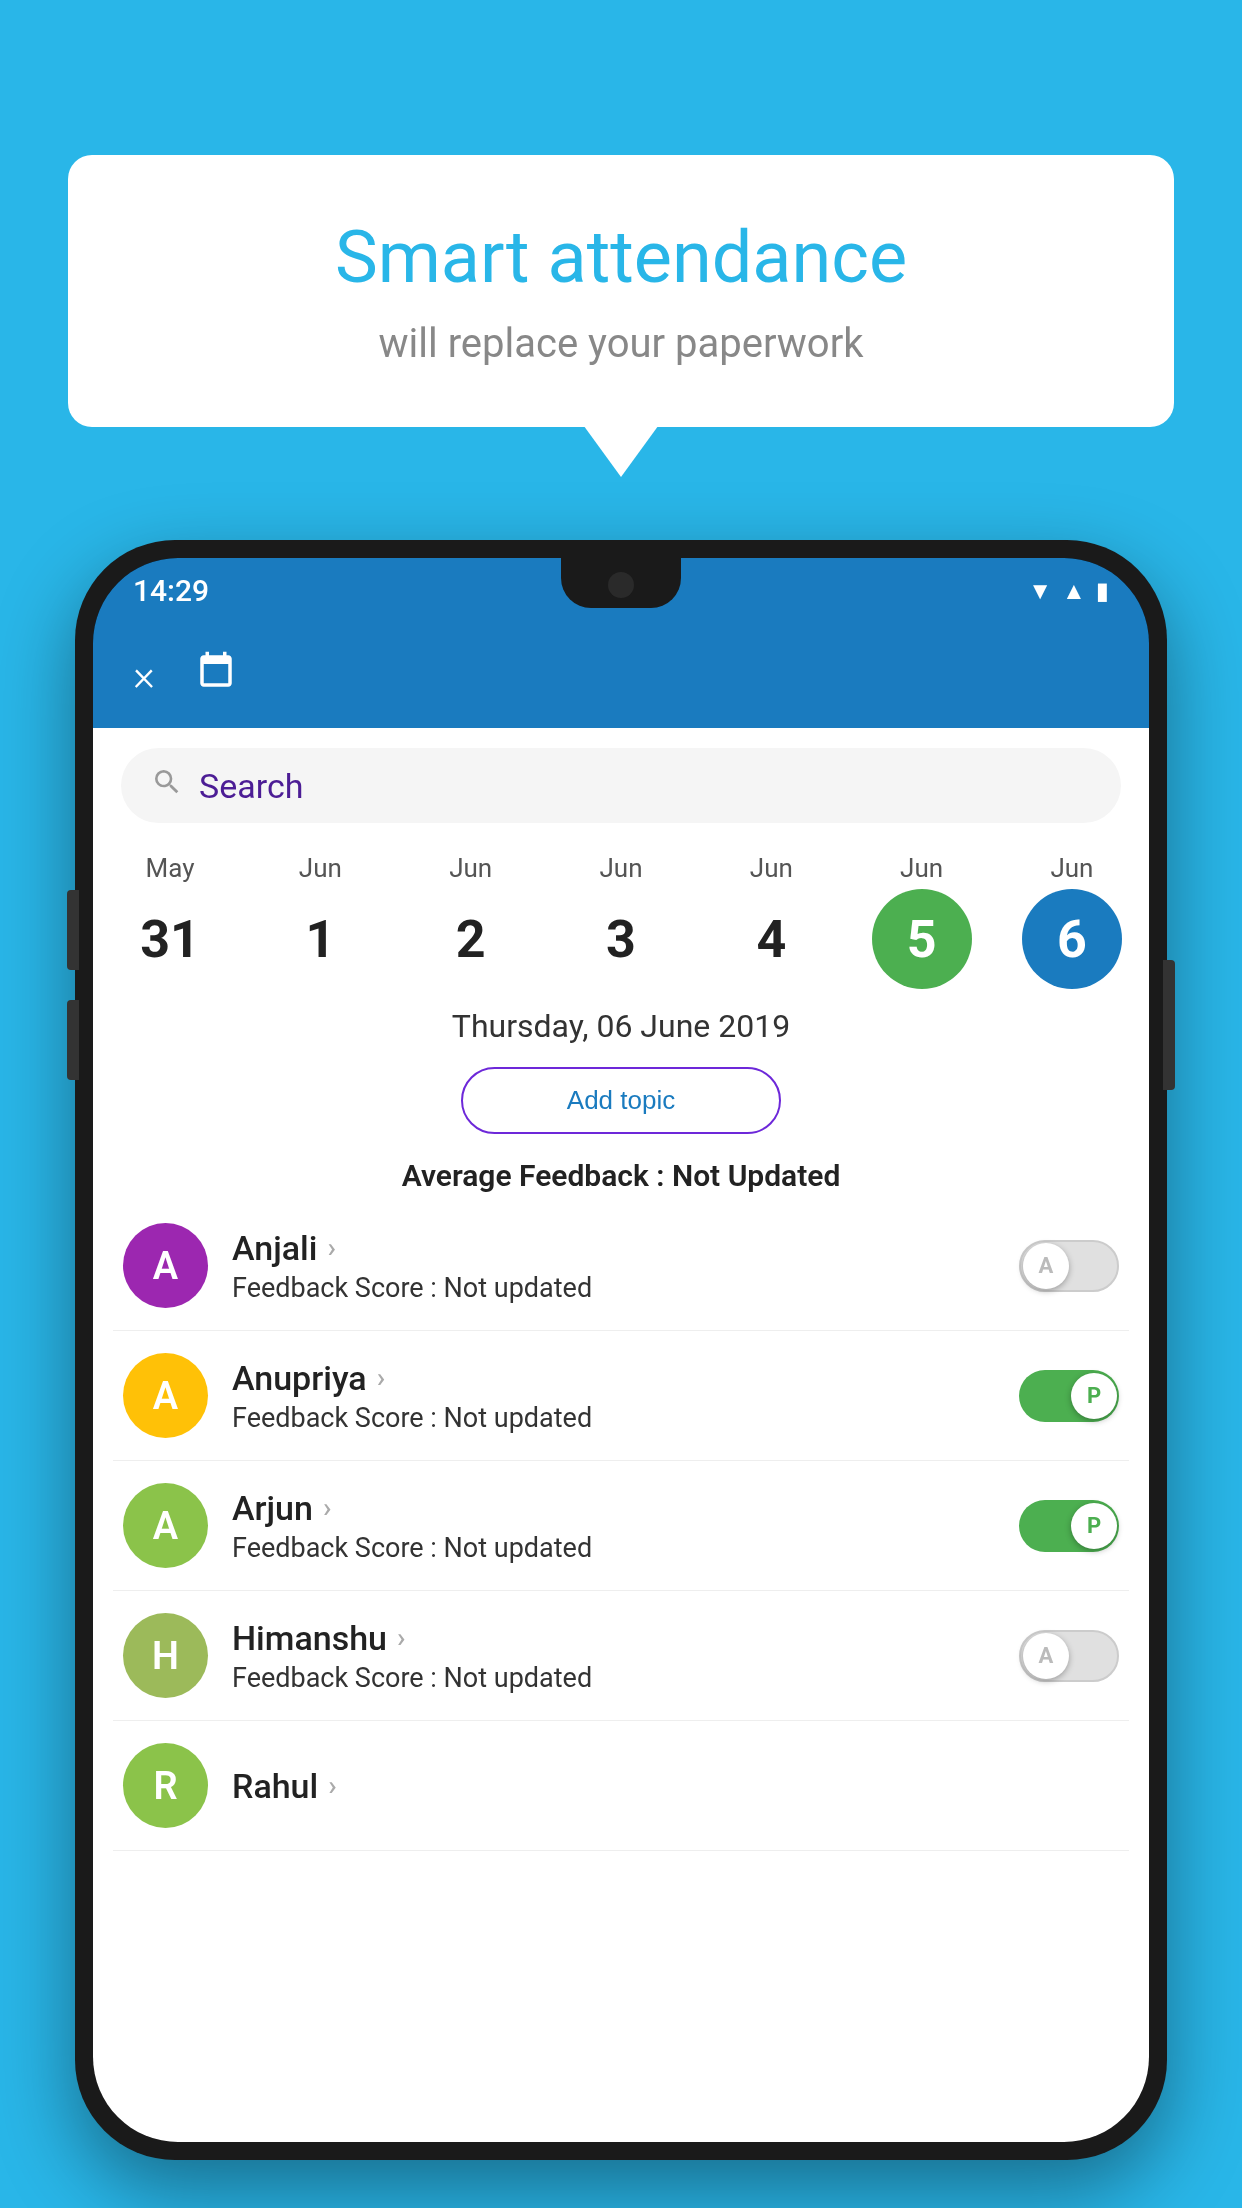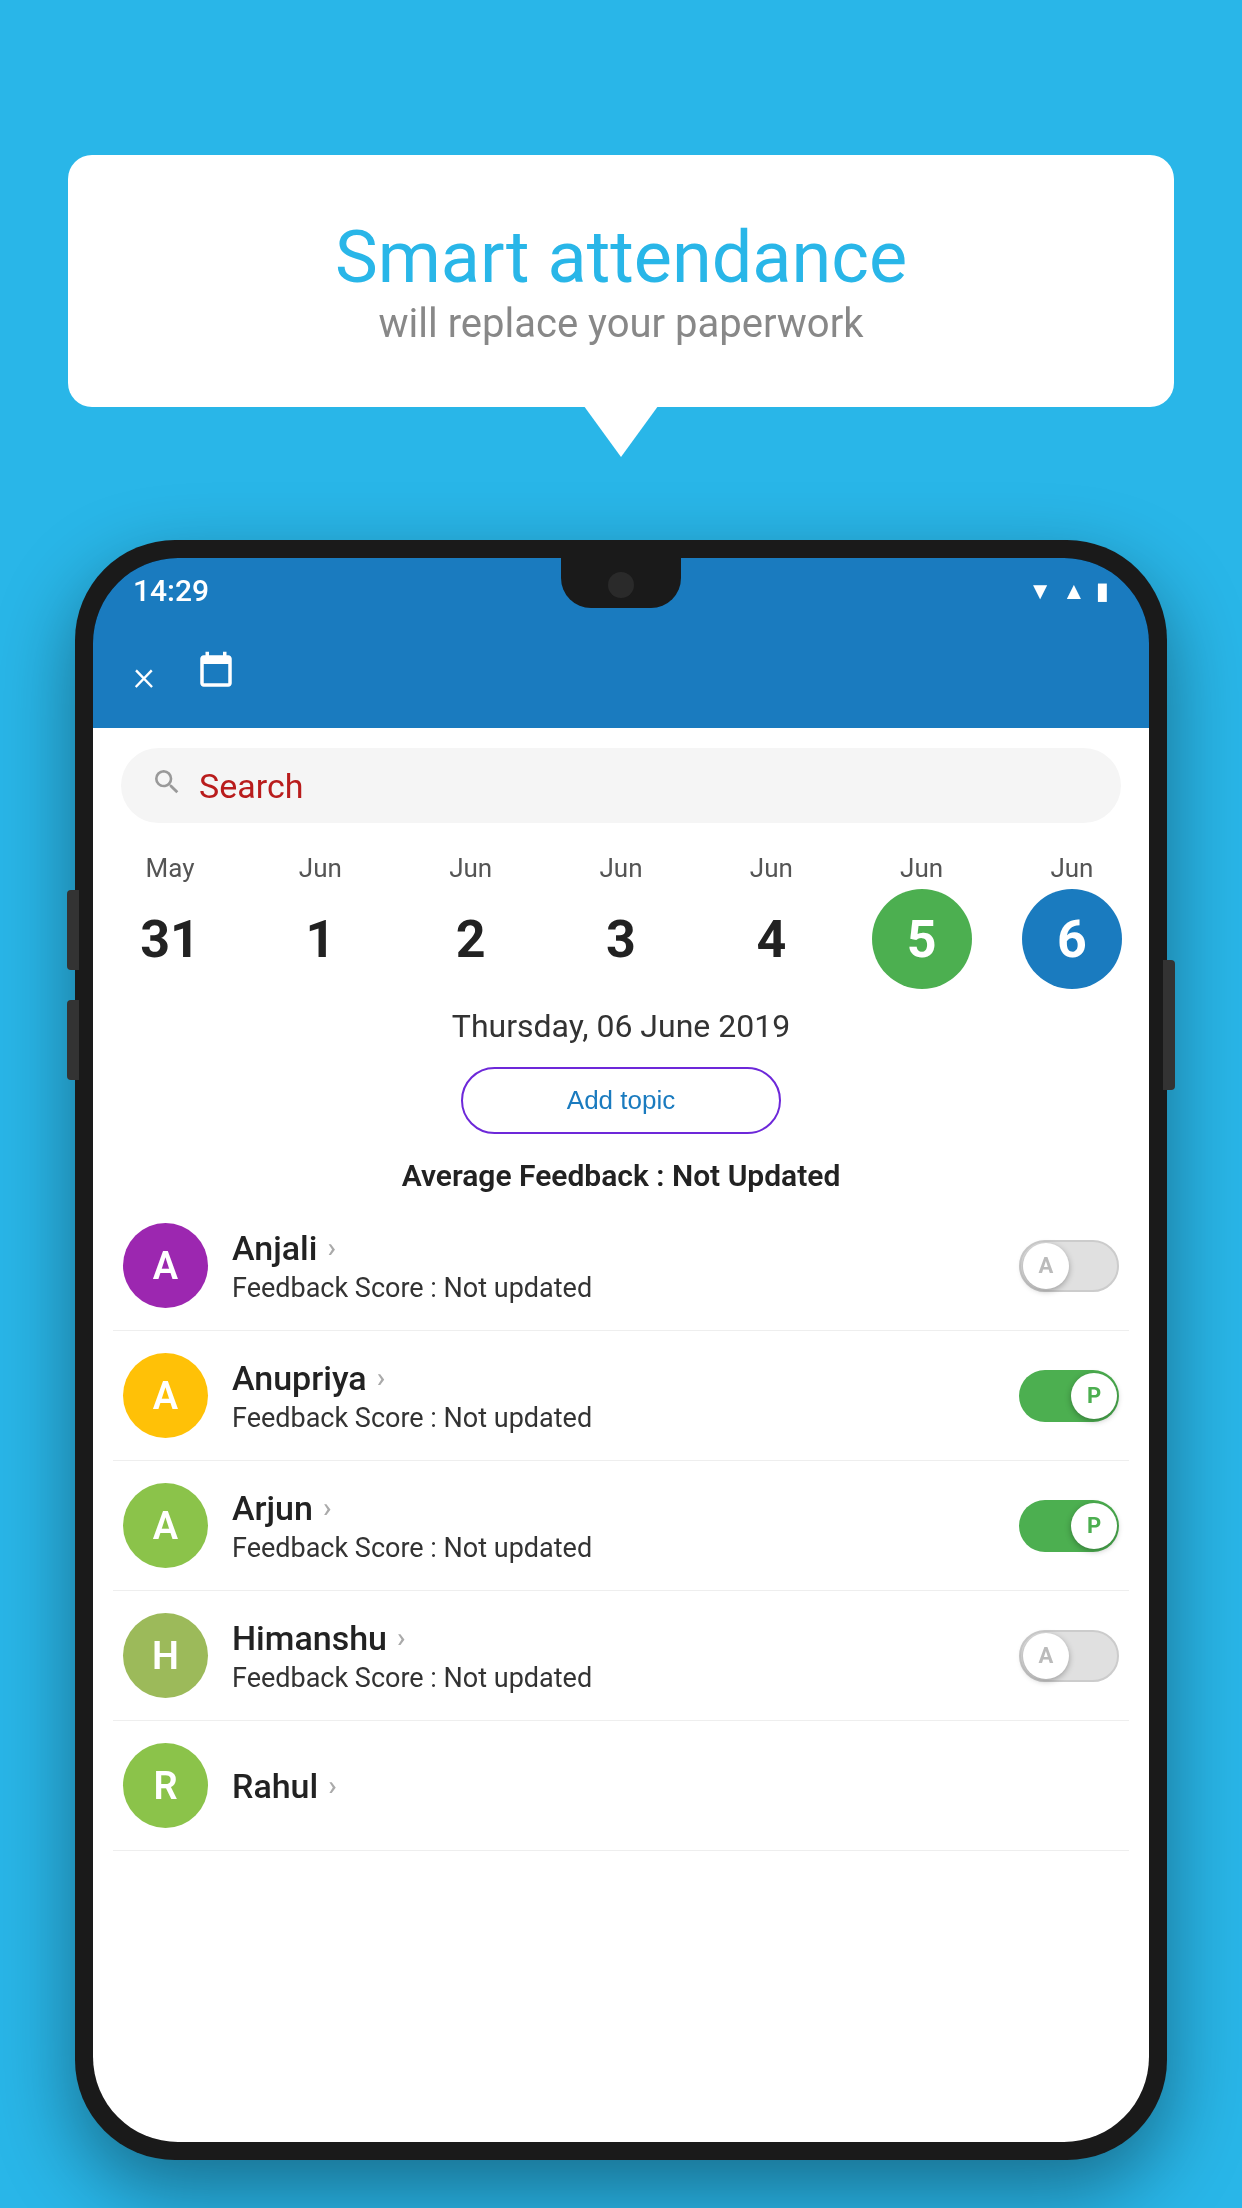--- a/index.html
+++ b/index.html
@@ -39,20 +39,21 @@
       height: 0;
       border-left: 40px solid transparent;
       border-right: 40px solid transparent;
       border-top: 55px solid white;
     }
 
     .speech-bubble-title {
       font-size: 72px;
       color: #29b6e8;
       font-weight: 400;
+      margin-bottom: 20px;
     }
 
     .speech-bubble-subtitle {
       font-size: 40px;
       color: #888;
       font-weight: 400;
     }
 
     
     .phone-container {
@@ -198,21 +199,21 @@
       padding: 0 30px;
       gap: 16px;
     }
 
     .search-icon {
       color: #999;
       font-size: 32px;
     }
 
     .search-text {
-      color: #b91c1c;
+      color: #4c1d95;
       font-size: 34px;
     }
 
     
     .calendar-row {
       display: flex;
       justify-content: space-between;
       padding: 10px 17px 0;
     }
 

